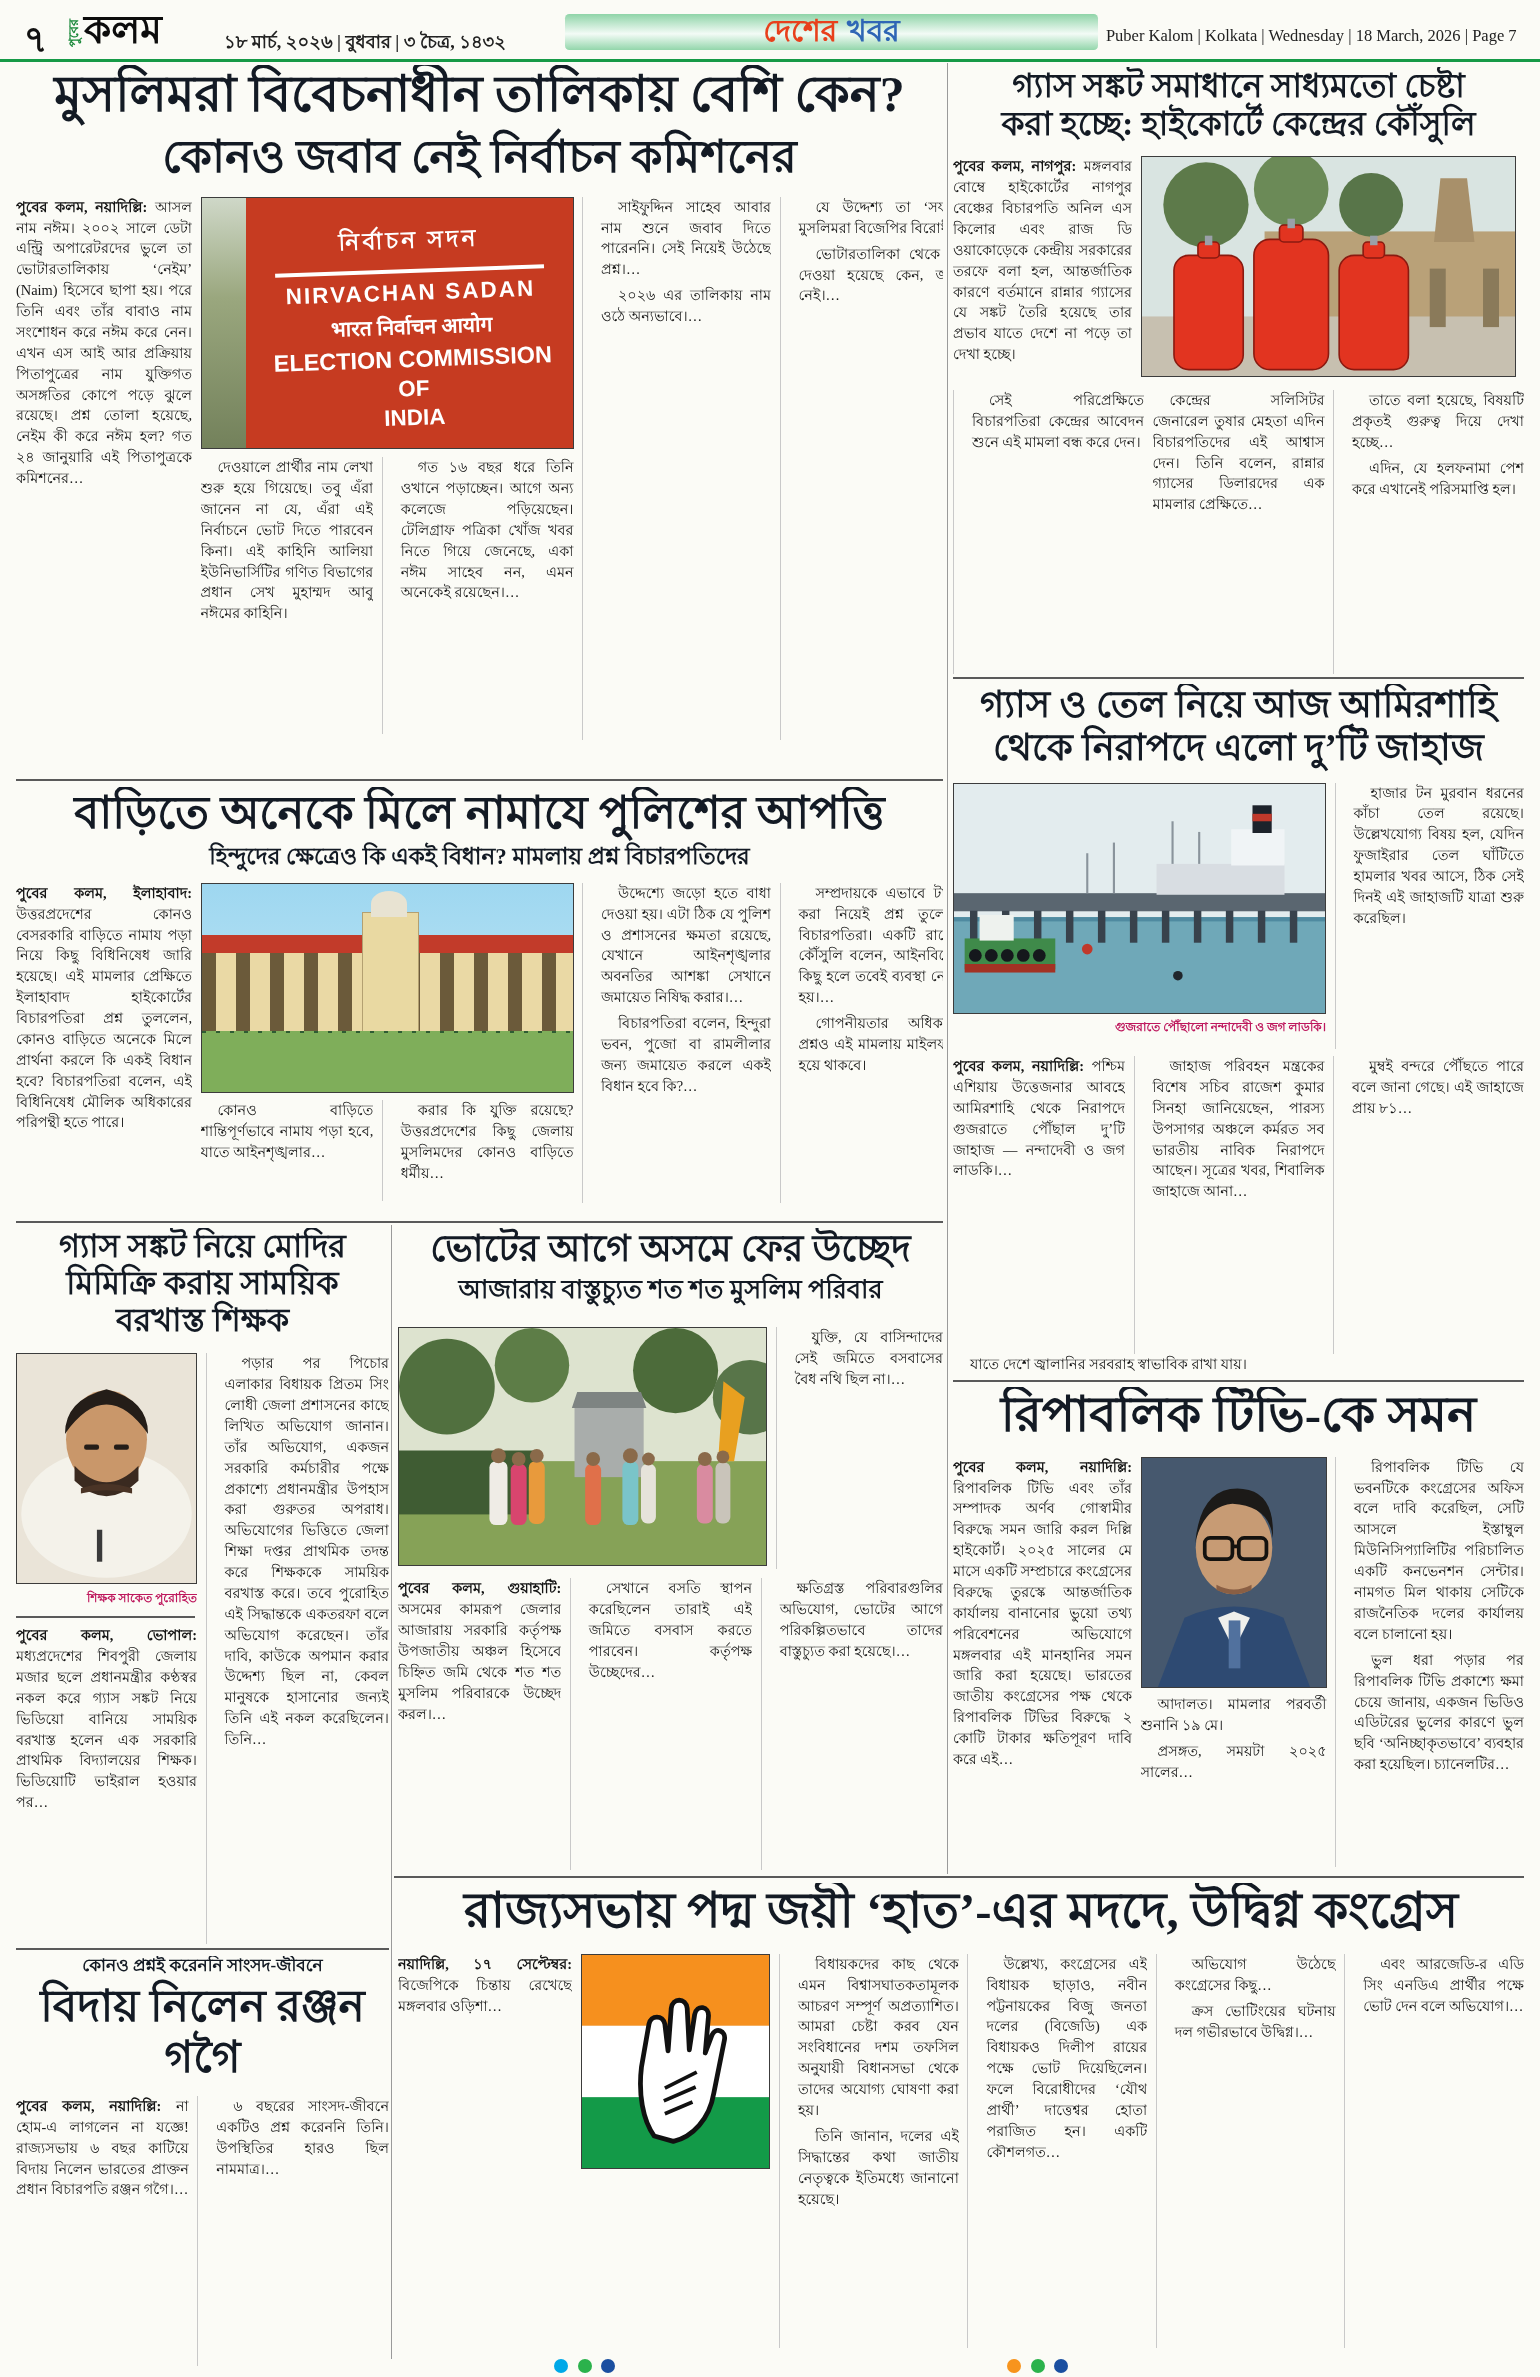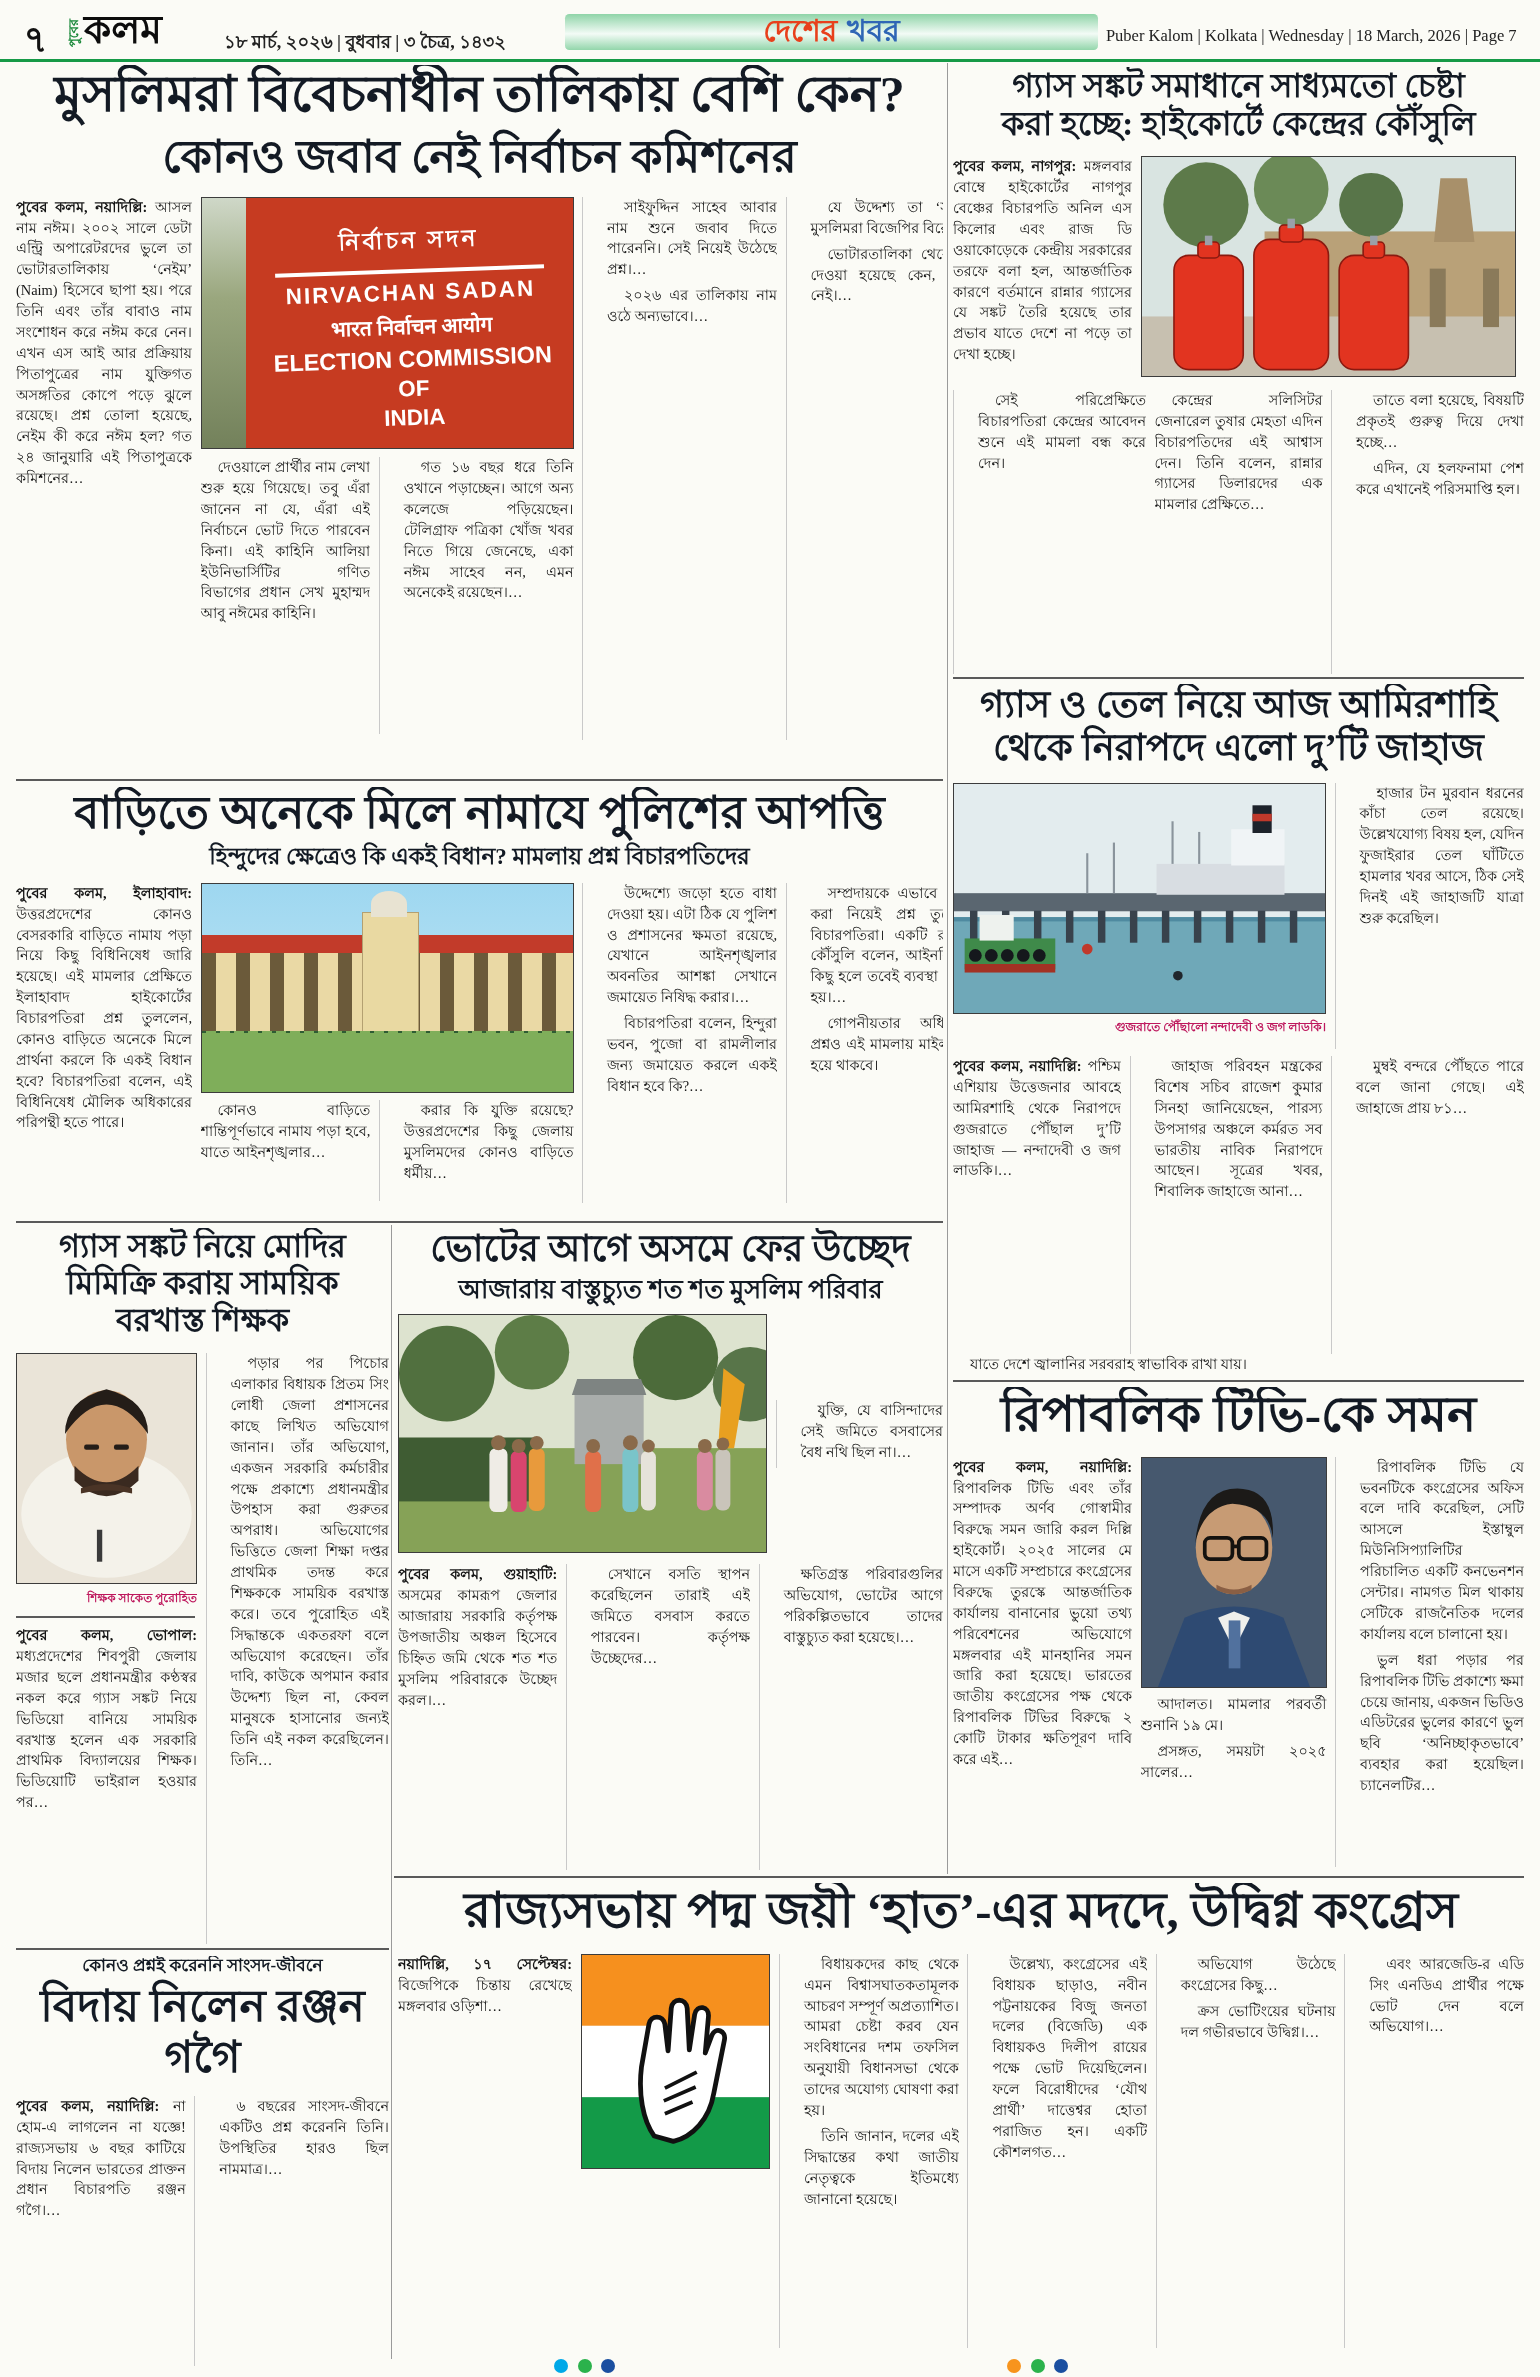--- a/index.html
+++ b/index.html
@@ -21,21 +21,21 @@
   .greenline{position:absolute;left:0;top:59px;width:100%;height:3.2px;background:#169a47;}
 
   
   .hrule{position:absolute;height:1.6px;background:#5a5a5a;}
   .vrule{position:absolute;width:1.1px;background:#9a9a9a;}
 
   
   .zone{position:absolute;overflow:hidden;}
   .hl{font-weight:bold;text-align:center;color:#131a24;margin:0;line-height:1.16;}
   .cols{display:flex;gap:8.5px;overflow:hidden;}
-  .cols .colsep{border-left:0.5px solid #c9c9c9;padding-left:24px;}
+  .cols .colsep{border-left:0.5px solid #c9c9c9;padding-left:18px;}
   .col{flex:1;overflow:hidden;text-align:justify;font-size:14.4px;line-height:1.45;}
   .col p{margin:0 0 5.3px 0;text-indent:17px;}
   .col p.lead{text-indent:0;}
   .lead b{font-weight:bold;}
   figure{margin:0;}
   .photo{position:relative;overflow:hidden;border:1.1px solid #3c3c3c;background:#dfe3e0;}
   .caption{font-size:12px;font-weight:bold;text-align:right;margin-top:4.3px;color:#be185d;}
 
   
   .ec-wall{position:absolute;inset:0;background:#c63b21;}
@@ -341,21 +341,21 @@
       </div>
       <div class="col colsep">
           <p>পড়ার পর পিচোর এলাকার বিধায়ক প্রিতম সিং লোধী জেলা প্রশাসনের কাছে লিখিত অভিযোগ জানান। তাঁর অভিযোগ, একজন সরকারি কর্মচারীর পক্ষে প্রকাশ্যে প্রধানমন্ত্রীর উপহাস করা গুরুতর অপরাধ। অভিযোগের ভিত্তিতে জেলা শিক্ষা দপ্তর প্রাথমিক তদন্ত করে শিক্ষককে সাময়িক বরখাস্ত করে। তবে পুরোহিত এই সিদ্ধান্তকে একতরফা বলে অভিযোগ করেছেন। তাঁর দাবি, কাউকে অপমান করার উদ্দেশ্য ছিল না, কেবল মানুষকে হাসানোর জন্যই তিনি এই নকল করেছিলেন। তিনি…</p>
         </div>
     </div>
   </section>
 
   <section class="zone" style="left:398px;top:1228px;width:545px;height:642px;">
     <h1 class="hl" style="font-size:37px;">ভোটের আগে অসমে ফের উচ্ছেদ</h1>
     <h2 class="hl" style="font-size:25.6px;margin-top:4.3px;">আজারায় বাস্তুচ্যুত শত শত মুসলিম পরিবার</h2>
-    <div class="cols" style="margin-top:8px;height:242px;align-items:center;">
+    <div class="cols" style="margin-top:22px;height:242px;">
       <figure class="photo" style="flex:0 0 367px;height:237px;">
         <svg viewBox="0 0 690 445" preserveAspectRatio="none">
           <rect width="690" height="445" fill="#dde3cf"></rect>
           <circle cx="90" cy="110" r="90" fill="#51703f"></circle>
           <circle cx="250" cy="70" r="70" fill="#5d7d47"></circle>
           <circle cx="520" cy="80" r="80" fill="#4c6b3a"></circle>
           <circle cx="660" cy="130" r="70" fill="#587549"></circle>
           <rect x="0" y="250" width="690" height="195" fill="#86a257"></rect>
           <rect x="0" y="230" width="260" height="120" fill="#3f5c33"></rect>
           <rect x="330" y="150" width="130" height="130" fill="#a9adab"></rect>

